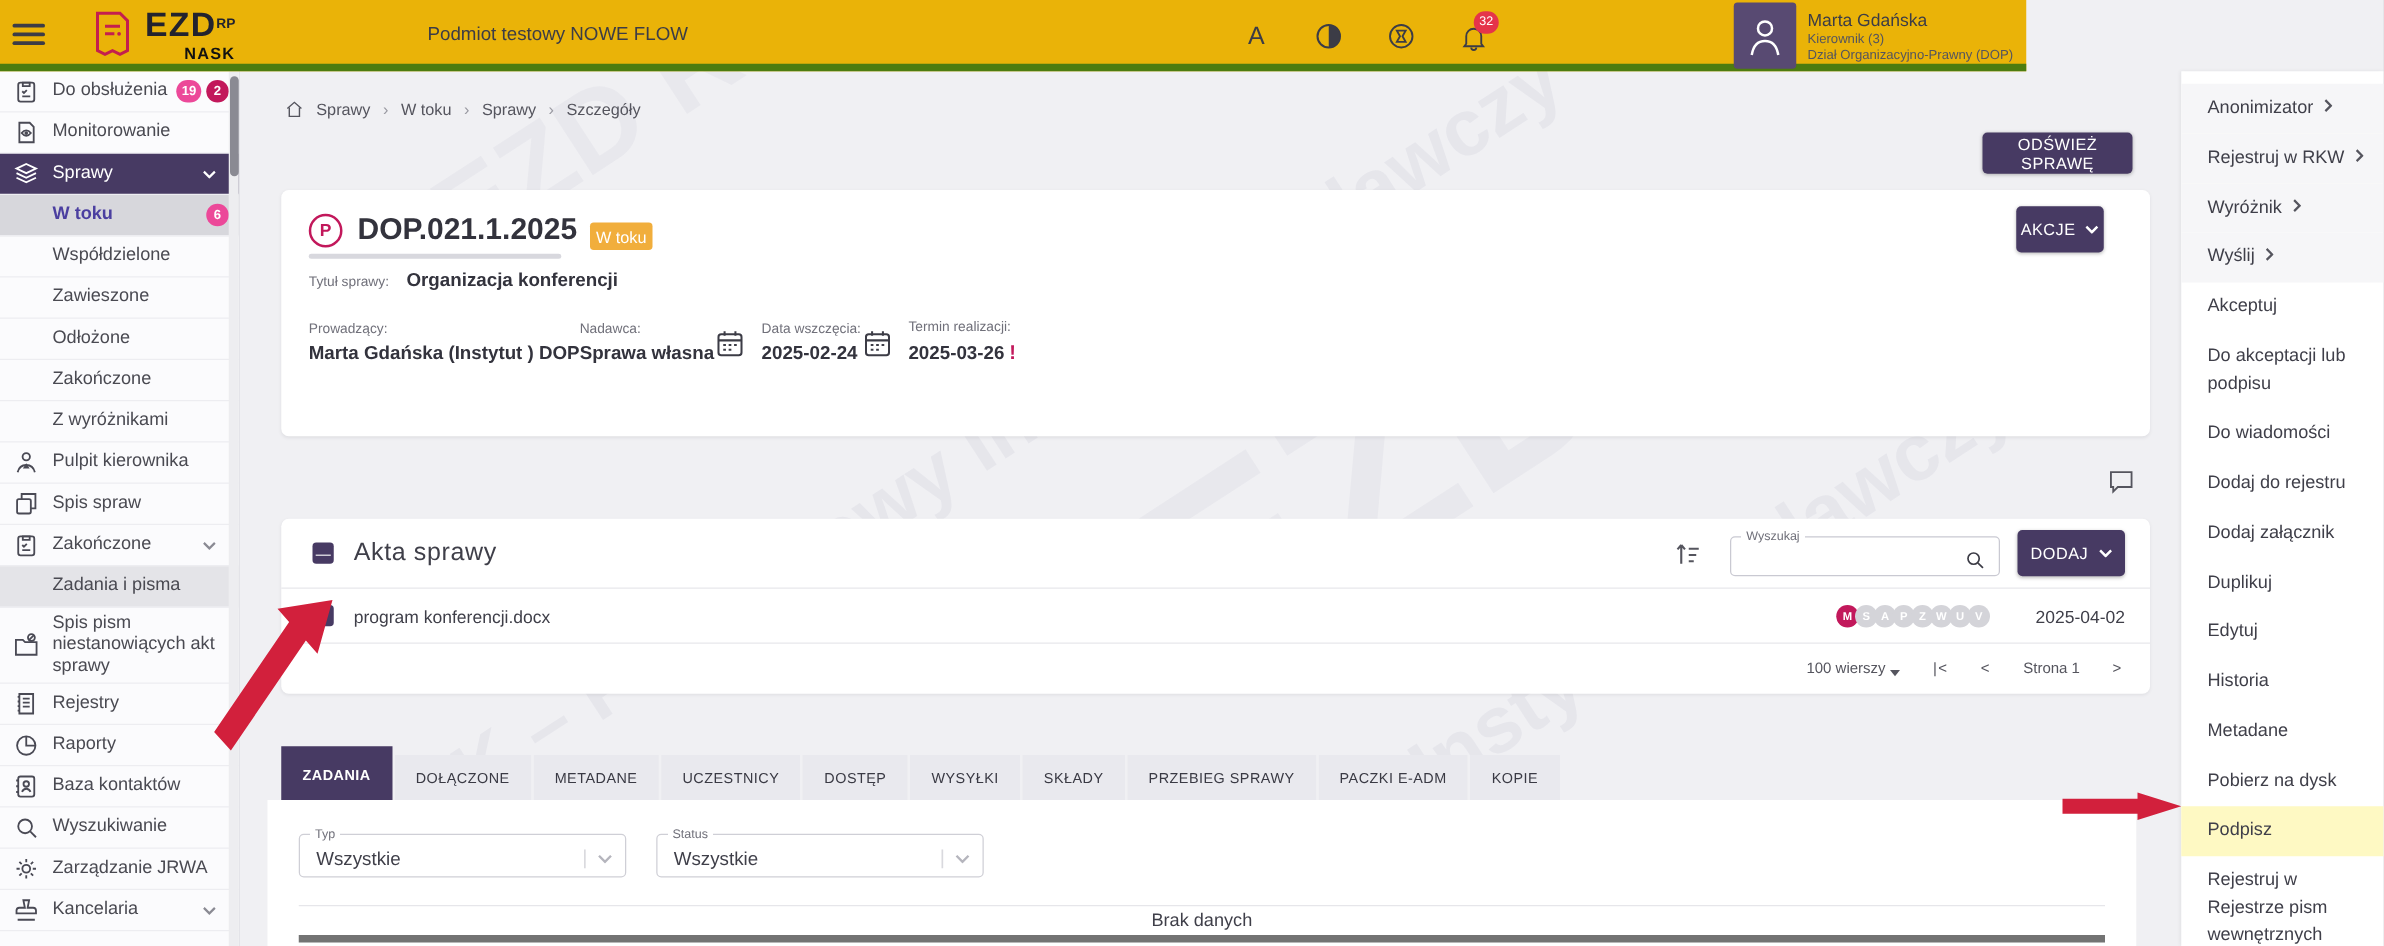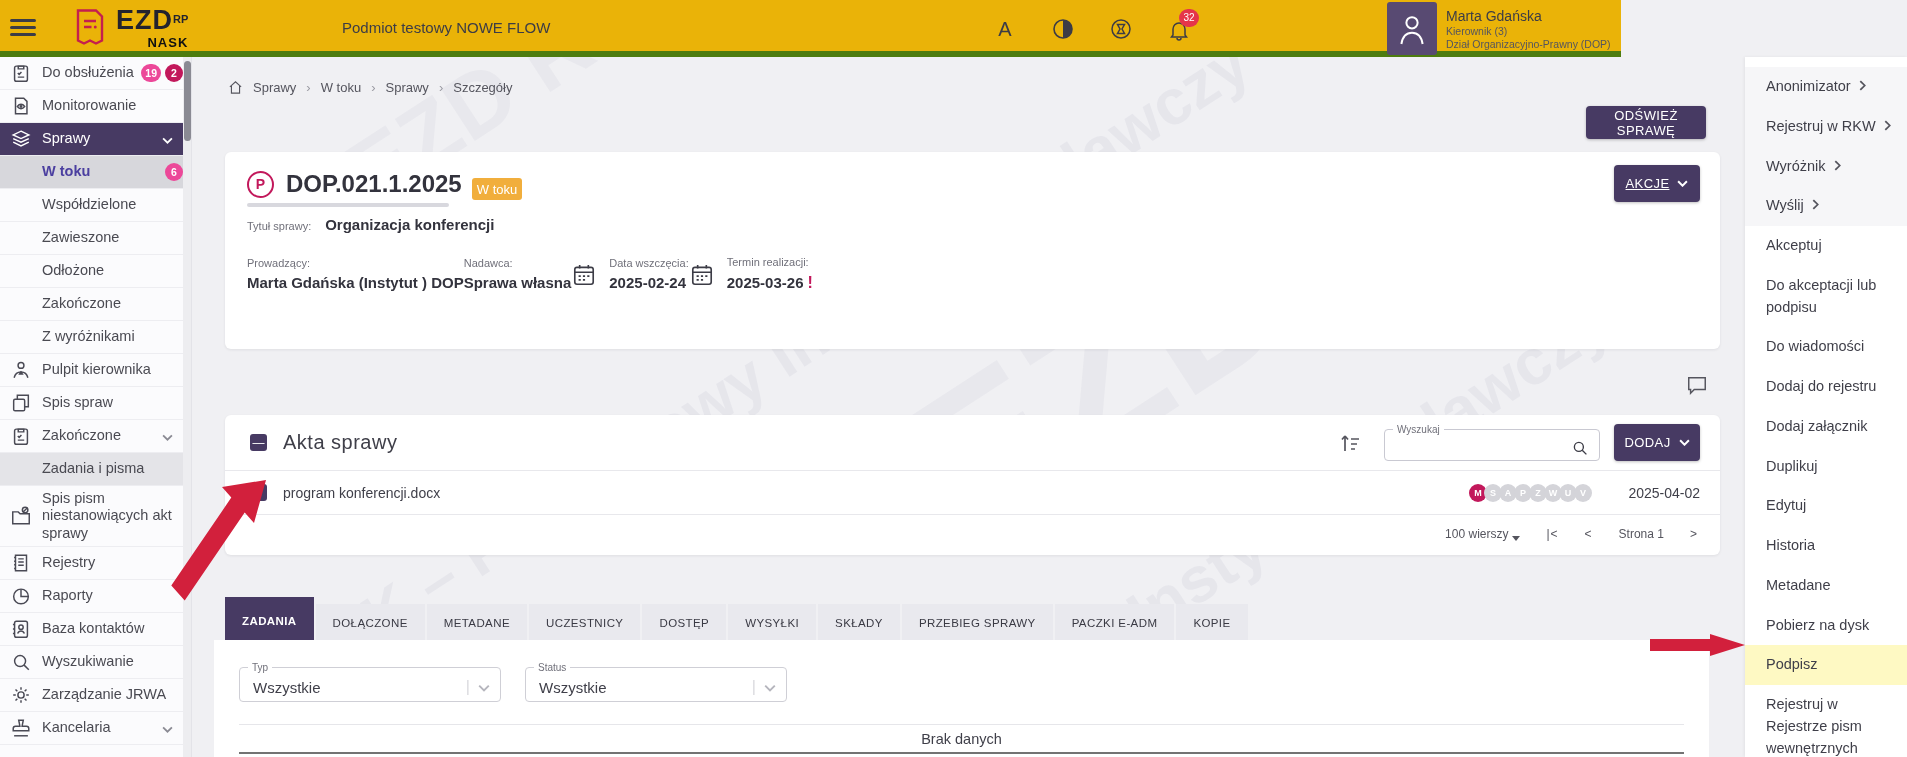--- a/index.html
+++ b/index.html
@@ -67,21 +67,21 @@
                 font-size:13px; color:#55555e; z-index:6;}
   .crumb { cursor:pointer; }
   .crumb + .crumb::before { content:"›"; color:#9a9aa2; margin-right:10px; }
   .home-ic { width:15px; height:15px; color:#55555e; cursor:pointer;}
 
   
   .btn { background:#473a63; color:#fff; border:none; border-radius:4px; font-size:13px;
          font-family:inherit; letter-spacing:.4px; display:inline-flex; align-items:center;
          justify-content:center; gap:8px; cursor:pointer; box-shadow:0 1px 3px rgba(0,0,0,.25); }
   .refresh-btn { position:absolute; left:1586px; top:106px; width:120px; height:33px; z-index:6; }
-  .akcje-btn { position:absolute; right:20px; top:13px; width:86px; height:37px;text-decoration:underline; }
+  .akcje-btn { position:absolute; right:37px; top:13px; width:70px; height:37px; }
   .dodaj-btn { width:86px; height:37px; flex:none; }
 
   
   .card { position:absolute; background:#fff; border-radius:6px; box-shadow:0 1px 3px rgba(20,20,40,.08); z-index:6;}
   .card1 { left:225px; top:152px; width:1495px; height:197px; }
   .case-head { position:absolute; left:22px; top:18px; display:flex; align-items:center; }
   .p-circle { width:27px; height:27px; border:2px solid #c2185b; border-radius:50%; color:#c2185b;
               font-weight:bold; font-size:14px; display:flex; align-items:center; justify-content:center; }
   .case-number { font-size:24px; font-weight:bold; color:#33333d; margin-left:12px; }
   .case-underline { position:absolute; left:22px; top:51px; width:202px; height:4px; background:#d8d8de; border-radius:2px;}
@@ -131,21 +131,21 @@
          margin-right:2px; cursor:pointer; white-space:nowrap; }
   .tab.active { background:#473a63; color:#fff; padding:18px 17px 15px; font-weight:bold; }
 
   .tab-panel { position:absolute; left:214px; top:640px; width:1495px; height:117px; background:#fff; z-index:6;}
   .filters { display:flex; gap:24px; padding:22px 0 0 25px; }
   .sel-fs { width:262px; height:40px; border:1px solid #cfcfd6; border-radius:4px; display:flex;
             align-items:center; cursor:pointer; }
   .sel-fs .val { flex:1; font-size:15px; color:#3f3f49; padding-left:13px; }
   .sel-fs .sep { color:#d9d9de; margin-right:8px; font-size:16px;}
   .sel-fs .chev { color:#b5b5bd; margin-right:10px; }
-  .empty-row { margin:22px 25px 0; border-top:1px solid #e6e6ea; border-bottom:2px solid #737373;
+  .empty-row { margin:22px 25px 0; border-top:1px solid #e6e6ea; border-bottom:6px solid #737373;
                height:30px; display:flex; align-items:center; justify-content:center;
                font-size:14.5px; color:#3f3f49; }
 
   
   .right-menu { position:absolute; left:1745px; top:57px; width:162px; height:700px; background:#fff;
                 z-index:15; padding-top:10px; box-shadow:-1px 0 3px rgba(0,0,0,.06);}
   .rm-item { font-size:14.5px; color:#3f3f49; padding:9px 10px 9px 21px; line-height:1.5; cursor:pointer;
              display:flex; align-items:center; }
   .rm-item .rm-label { margin-right:8px; }
   .rm-item.group { background:#f6f6f8; }

